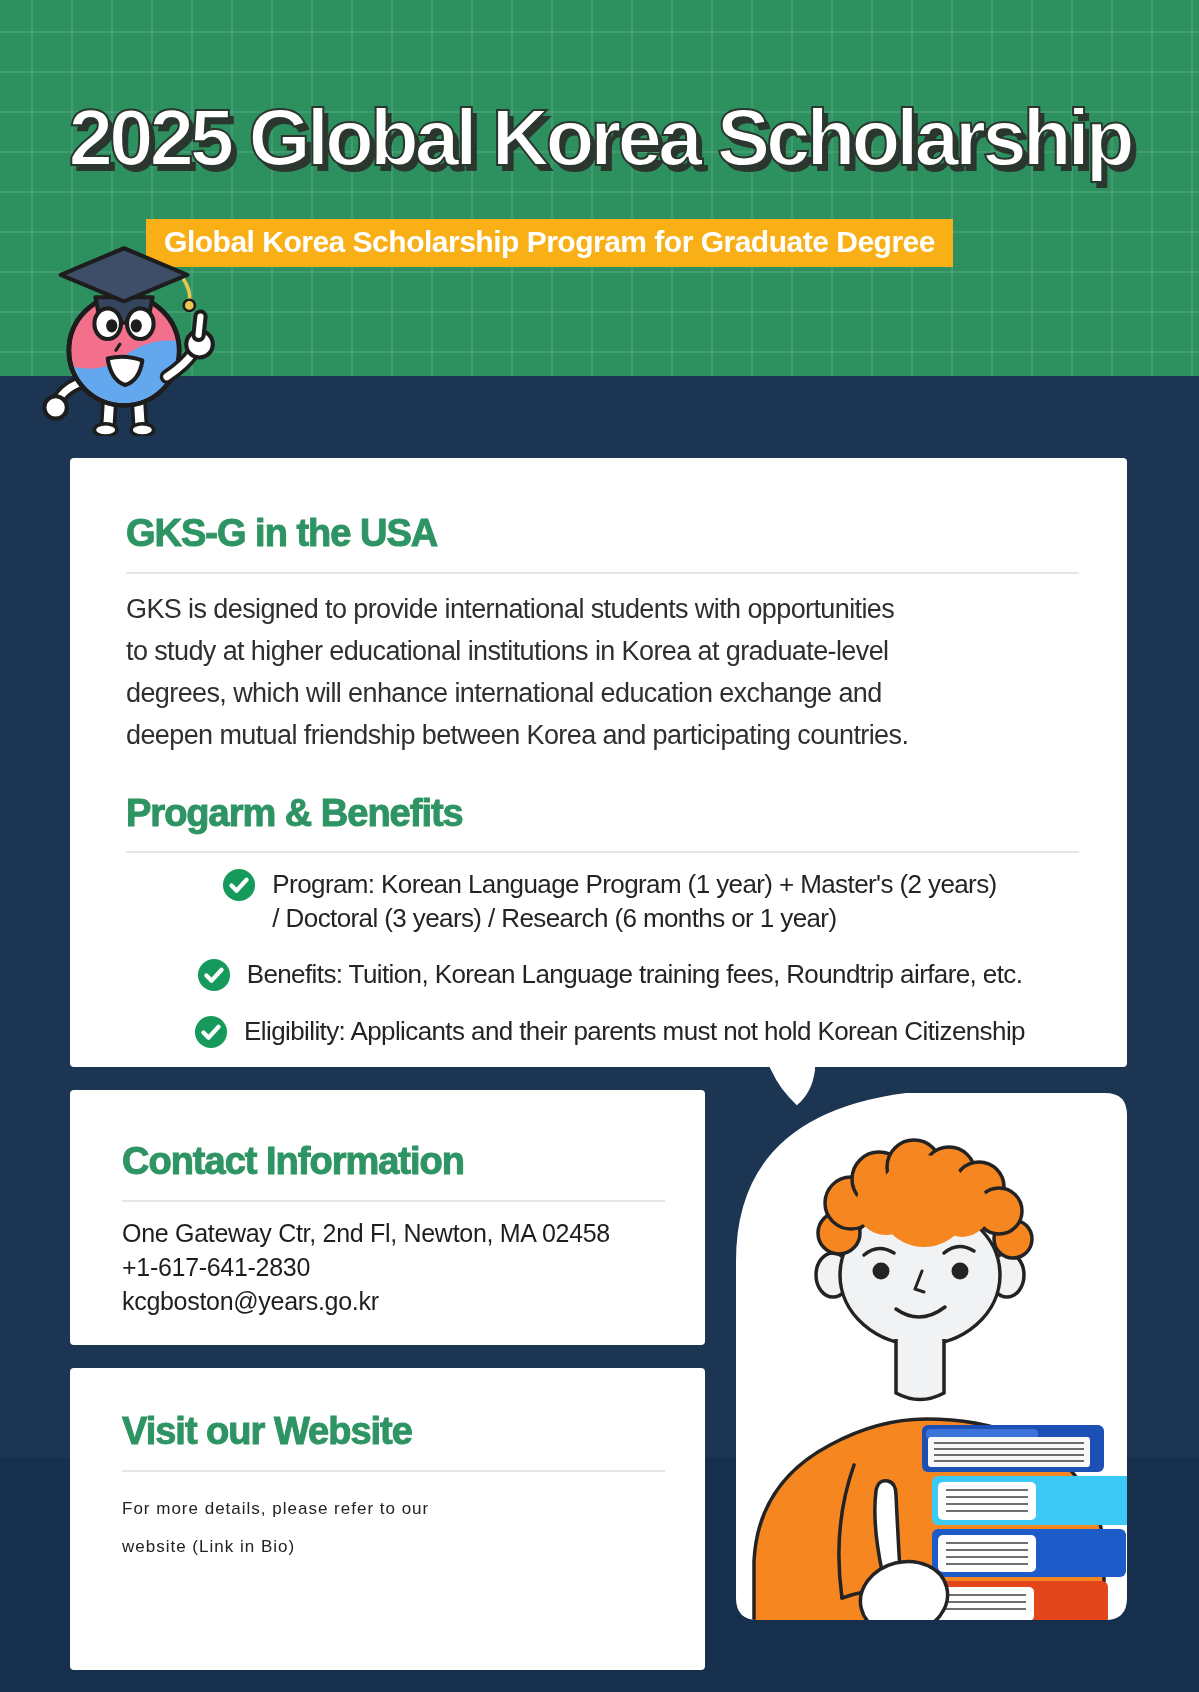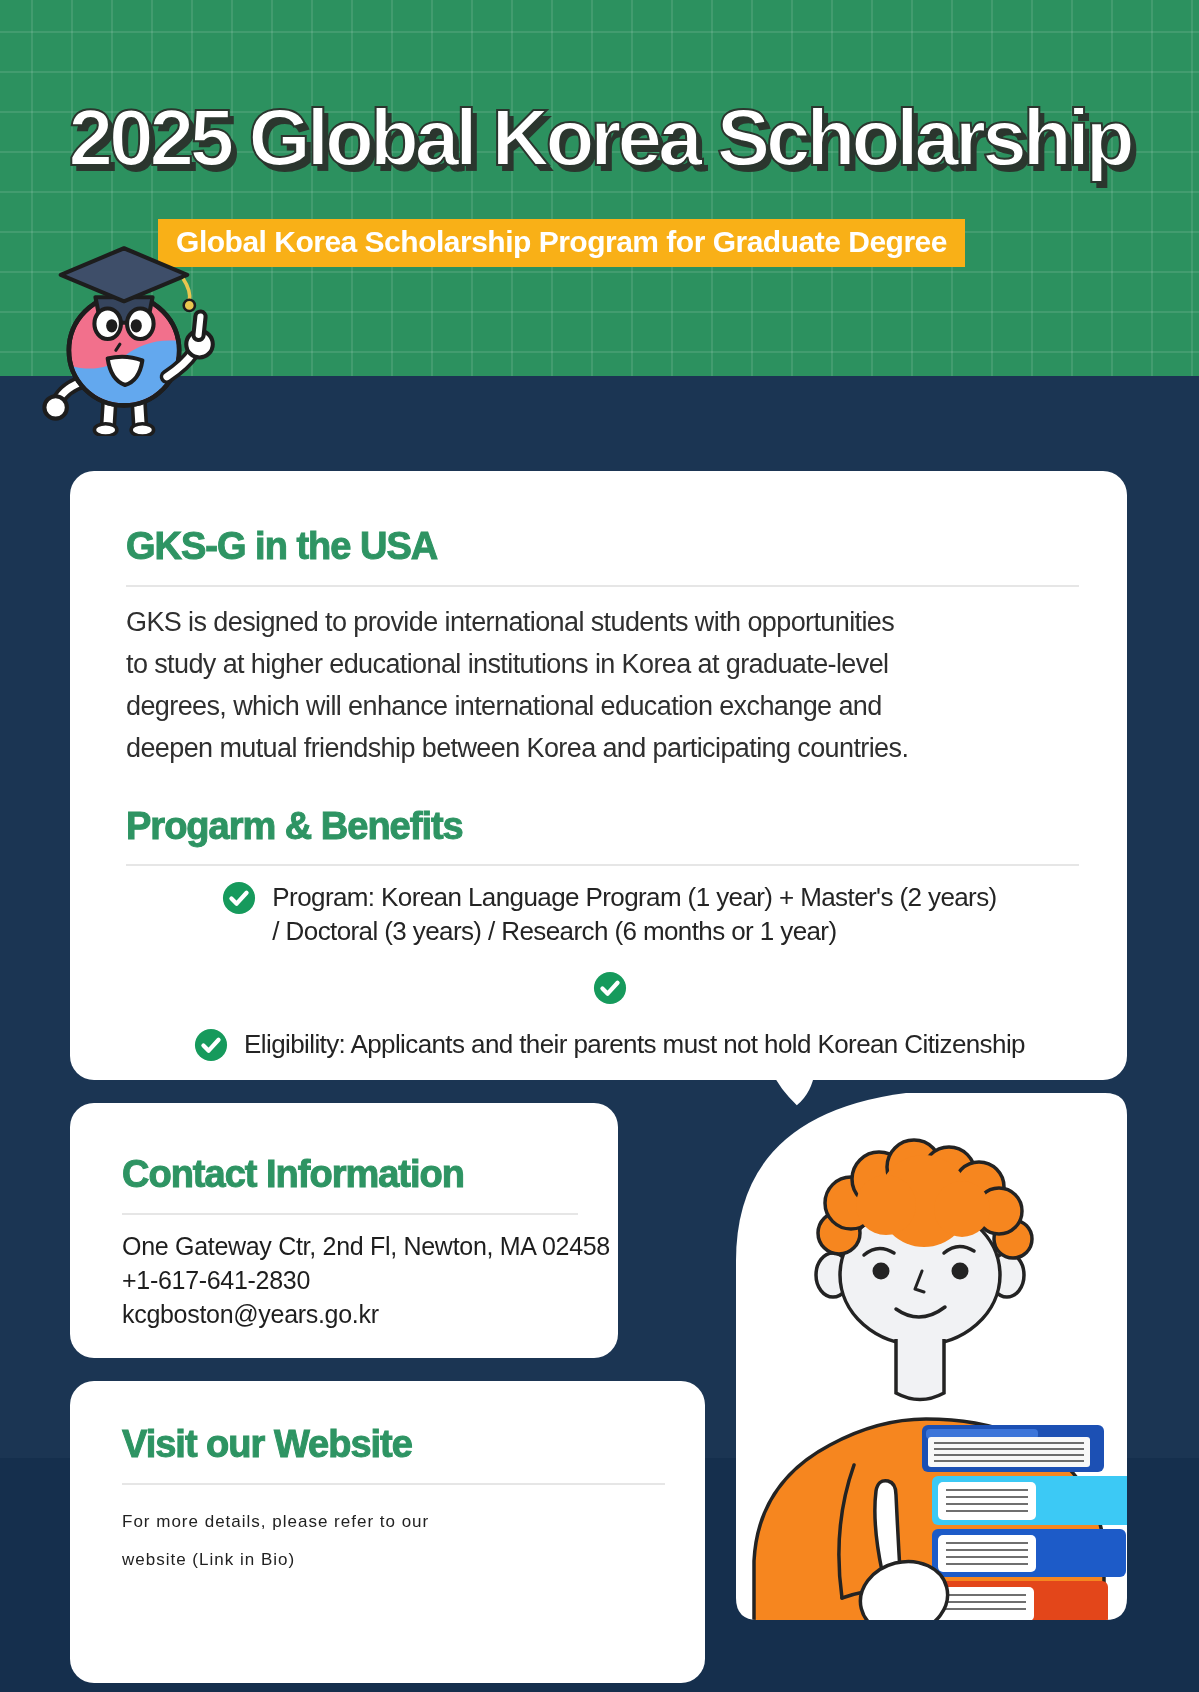--- a/index.html
+++ b/index.html
@@ -18,31 +18,31 @@
     background-size:40px 40px;background-position:-9px -9px;
   }
   .title{
     position:absolute;left:0;top:96px;width:1199px;
     text-align:center;color:#ffffff;
     font-size:80px;font-weight:800;letter-spacing:-4px;line-height:1.05;
     -webkit-text-stroke:2px #2b362e;
     text-shadow:5px 6px 0 #2b362e;
     white-space:nowrap;
   }
-  .subtitle-wrap{position:absolute;left:12px;top:219px;width:1099px;display:flex;justify-content:center;border-radius:18px;}
+  .subtitle-wrap{position:absolute;left:0;top:219px;width:1099px;display:flex;justify-content:center;border-radius:18px;}
   .subtitle{
     background:#F9B017;color:#ffffff;font-size:30px;font-weight:700;
     letter-spacing:-0.5px;padding:6px 18px 8px 18px;white-space:nowrap;
   }
   
   .band-bottom{position:absolute;left:0;top:1458px;width:1199px;height:234px;background:#152F4D;}
   
-  .card{position:absolute;background:#ffffff;border-radius:24px;box-sizing:border-box;z-index:2;margin-top:13px;}
+  .card{position:absolute;background:#ffffff;border-radius:4px;box-sizing:border-box;z-index:2;}
   .card-main{left:70px;top:458px;width:1057px;height:609px;padding:54px 48px 0 56px;}
-  .card-contact{left:70px;top:1090px;width:548px;height:255px;padding:50px 40px 0 52px;}
+  .card-contact{left:70px;top:1090px;width:635px;height:255px;padding:50px 40px 0 52px;}
   .card-website{left:70px;top:1368px;width:635px;height:302px;padding:42px 40px 0 52px;}
   .h-green{
     margin:0;color:#2E9463;font-size:38px;font-weight:700;letter-spacing:-1px;
     -webkit-text-stroke:1px #2E9463;line-height:1.15;
   }
   .divider{border:none;border-top:2px solid #E6E6E6;margin:16px 0 0 0;}
   .about-body{
     margin:14px 0 0 0;color:#2f2f2f;font-size:27px;line-height:42px;
     letter-spacing:-0.6px;white-space:pre-line;
   }
@@ -138,20 +138,21 @@
           <path d="M10 18.5 L15.5 24 L26 12.5" stroke="#ffffff" stroke-width="4.5" fill="none" stroke-linecap="round" stroke-linejoin="round"></path>
         </svg>
         <span class="bullet-text">Program: Korean Language Program (1 year) + Master's (2 years)
 / Doctoral (3 years) / Research (6 months or 1 year)</span>
       </li>
       <li>
         <svg class="check" viewBox="0 0 36 36">
           <circle cx="18" cy="18" r="17" fill="#169A5C"></circle>
           <path d="M10 18.5 L15.5 24 L26 12.5" stroke="#ffffff" stroke-width="4.5" fill="none" stroke-linecap="round" stroke-linejoin="round"></path>
         </svg>
+        <span class="bullet-text">Benefits: Tuition, Korean Language training fees, Roundtrip airfare, etc.</span>
       </li>
       <li>
         <svg class="check" viewBox="0 0 36 36">
           <circle cx="18" cy="18" r="17" fill="#169A5C"></circle>
           <path d="M10 18.5 L15.5 24 L26 12.5" stroke="#ffffff" stroke-width="4.5" fill="none" stroke-linecap="round" stroke-linejoin="round"></path>
         </svg>
         <span class="bullet-text">Eligibility: Applicants and their parents must not hold Korean Citizenship</span>
       </li>
     </ul>
   </div>

